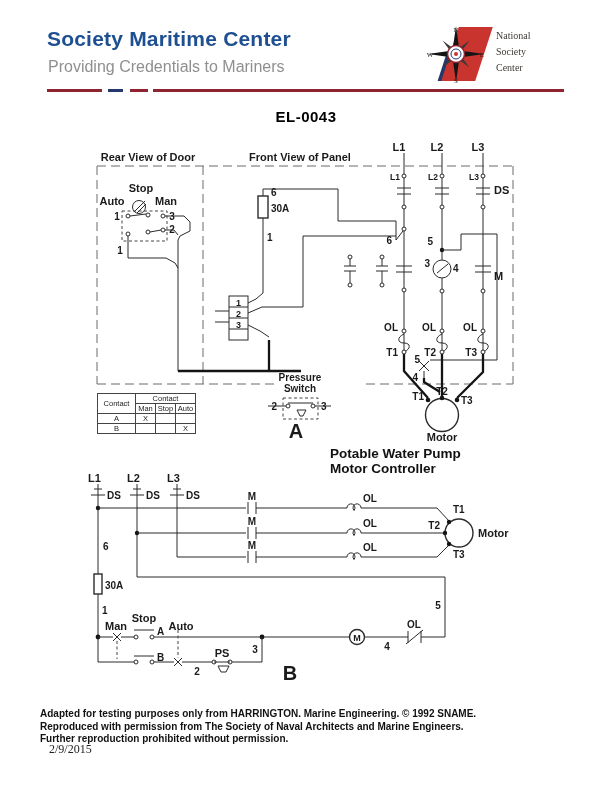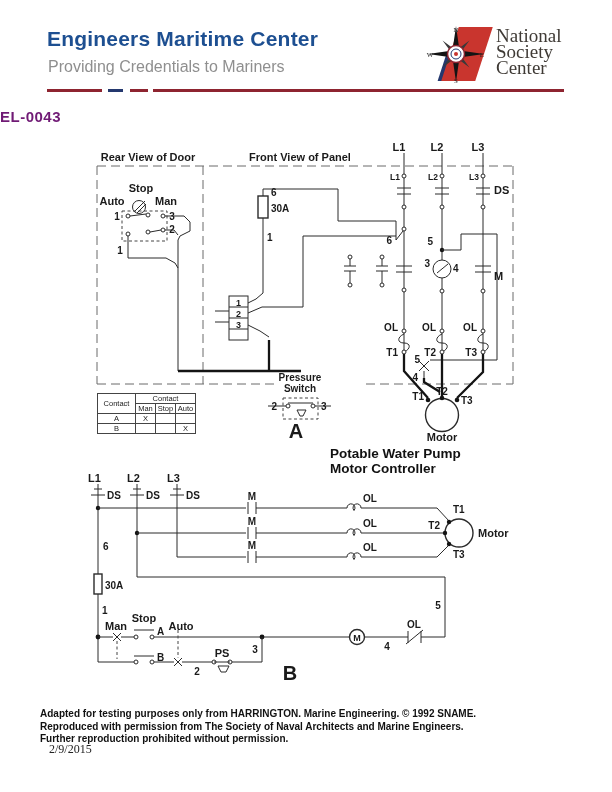--- a/index.html
+++ b/index.html
@@ -9,23 +9,23 @@
   
   .hdr-title{left:47px;top:27px;font-size:21px;font-weight:bold;color:#1d4f91;letter-spacing:0.2px;}
   .hdr-sub{left:48px;top:58px;font-size:16px;color:#8f8f8f;}
   .rule{left:47px;top:89px;width:517px;height:3px;
         background:linear-gradient(90deg,#8e2430 0 55px,#fff 55px 61px,#24386e 61px 76px,#fff 76px 83px,#8e2430 83px 101px,#fff 101px 106px,#8e2430 106px 100%);}
   .logo{left:420px;top:24px;width:170px;height:66px;}
   .logo-par{position:absolute;left:30px;top:3px;width:34px;height:54px;background:#c9352e;transform:skewX(-18deg);}
   .logo-par-blue{position:absolute;left:22px;top:30px;width:6px;height:27px;background:#24386e;transform:skewX(-18deg);}
   .logo-star{position:absolute;left:6px;top:0px;}
   .logo-text{position:absolute;left:76px;top:4px;font-family:"Liberation Serif",serif;
-             font-size:19px;line-height:16px;color:#3f3a35;}
-  
-  .docnum{left:0;top:108px;width:612px;font-size:15px;font-weight:bold;color:#701a75;letter-spacing:0.5px;}
+             font-size:10px;line-height:16px;color:#3f3a35;}
+  
+  .docnum{left:0;top:108px;width:612px;text-align:center;font-size:15px;font-weight:bold;color:#000000;letter-spacing:0.5px;}
   
   .caption{left:330px;top:446px;width:235px;text-align:left;font-size:13.5px;font-weight:bold;color:#111;line-height:15px;}
   
   .ctable{left:97px;top:393px;border-collapse:collapse;font-size:7.5px;color:#222;}
   .ctable td{border:1px solid #444;text-align:center;padding:0;height:9px;}
   .ctable .c-contact{width:37px;}
   .ctable .c-pos{width:19px;}
   
   .foot{left:0;top:708px;width:612px;text-align:left;font-size:10px;font-weight:bold;color:#111;line-height:12.5px;padding-left:40px;}
   .date{left:49px;top:742px;font-family:"Liberation Serif",serif;font-size:12px;color:#222;}
@@ -363,21 +363,21 @@
         <path class="w" d="M218,666 L229,666 L226,672 L221,672 Z"></path>
         <text class="t11" x="222" y="657" text-anchor="middle">PS</text>
         <path class="w" d="M232,662 L262,662 L262,637"></path>
         <text class="t10" x="255" y="653" text-anchor="middle">3</text>
       </g>
 
       <text class="sec" x="290" y="680" text-anchor="middle">B</text>
     </g>
   </svg>
 
-  <div class="abs hdr-title">Engineers Maritime Center</div>
+  <div class="abs hdr-title">Society Maritime Center</div>
   <div class="abs hdr-sub">Providing Credentials to Mariners</div>
 
   <div class="abs logo">
     <div class="logo-par-blue"></div>
     <div class="logo-par"></div>
     <svg class="logo-star" width="60" height="60" viewBox="0 0 60 60">
       <polygon points="30,11 32.5,27.5 49,30 32.5,32.5 30,49 27.5,32.5 11,30 27.5,27.5" fill="#3a3a3a" transform="rotate(45 30 30)"></polygon>
       <polygon points="30,2 33.5,26.5 58,30 33.5,33.5 30,58 26.5,33.5 2,30 26.5,26.5" fill="#141414"></polygon>
       <circle cx="30" cy="30" r="8.5" fill="#fff" stroke="#8e2430" stroke-width="1.5"></circle>
       <circle cx="30" cy="30" r="5" fill="none" stroke="#24386e" stroke-width="1"></circle>

